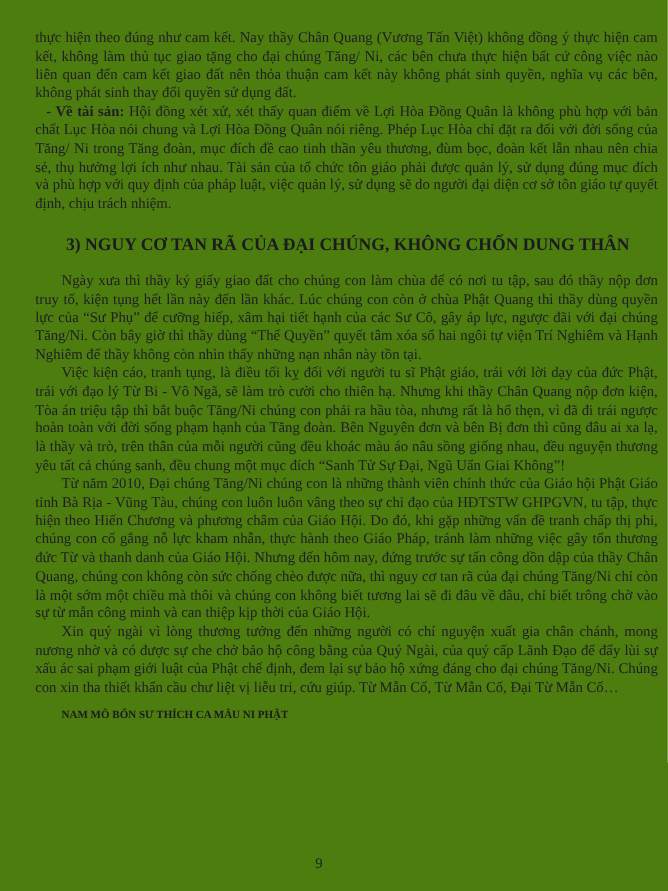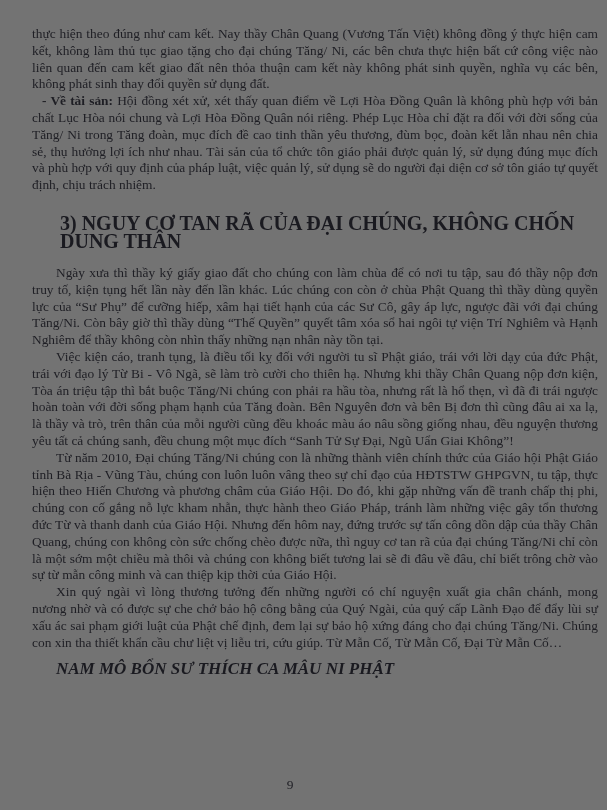--- a/index.html
+++ b/index.html
@@ -10,21 +10,21 @@
   body {
     width: 607px;
     height: 810px;
     position: relative;
     overflow: hidden;
     font-family: "Liberation Serif", serif;
   }
   .page {
     position: absolute;
     inset: 0;
-    background: #737373;
+    background: #4d7c0f;
   }
   .content {
     position: absolute;
     top: 26px;
     left: 32px;
     right: 9px;
     color: #1e1e24;
   }
   p.para {
     margin: 0;
@@ -39,32 +39,31 @@
   }
   p.para.small-indent {
     text-indent: 10px;
   }
   .para .lead-bold {
     font-weight: bold;
   }
   .section-heading {
     margin: 20px 0 15px 28px;
     font-weight: bold;
-    font-size: 20px;
+    font-size: 16px;
     line-height: 18px;
     color: #1a1a20;
   }
   .closing-line {
     margin: 9px 0 0 0;
     font-weight: bold;
-    font-size: 17px;
+    font-size: 10px;
     line-height: 17px;
     text-indent: 24px;
     color: #1a1a20;
-    font-style: italic;
   }
   .page-number {
     position: absolute;
     top: 777px;
     left: 0;
     width: 580px;
     text-align: center;
     font-size: 13.4px;
     color: #1e1e24;
   }

